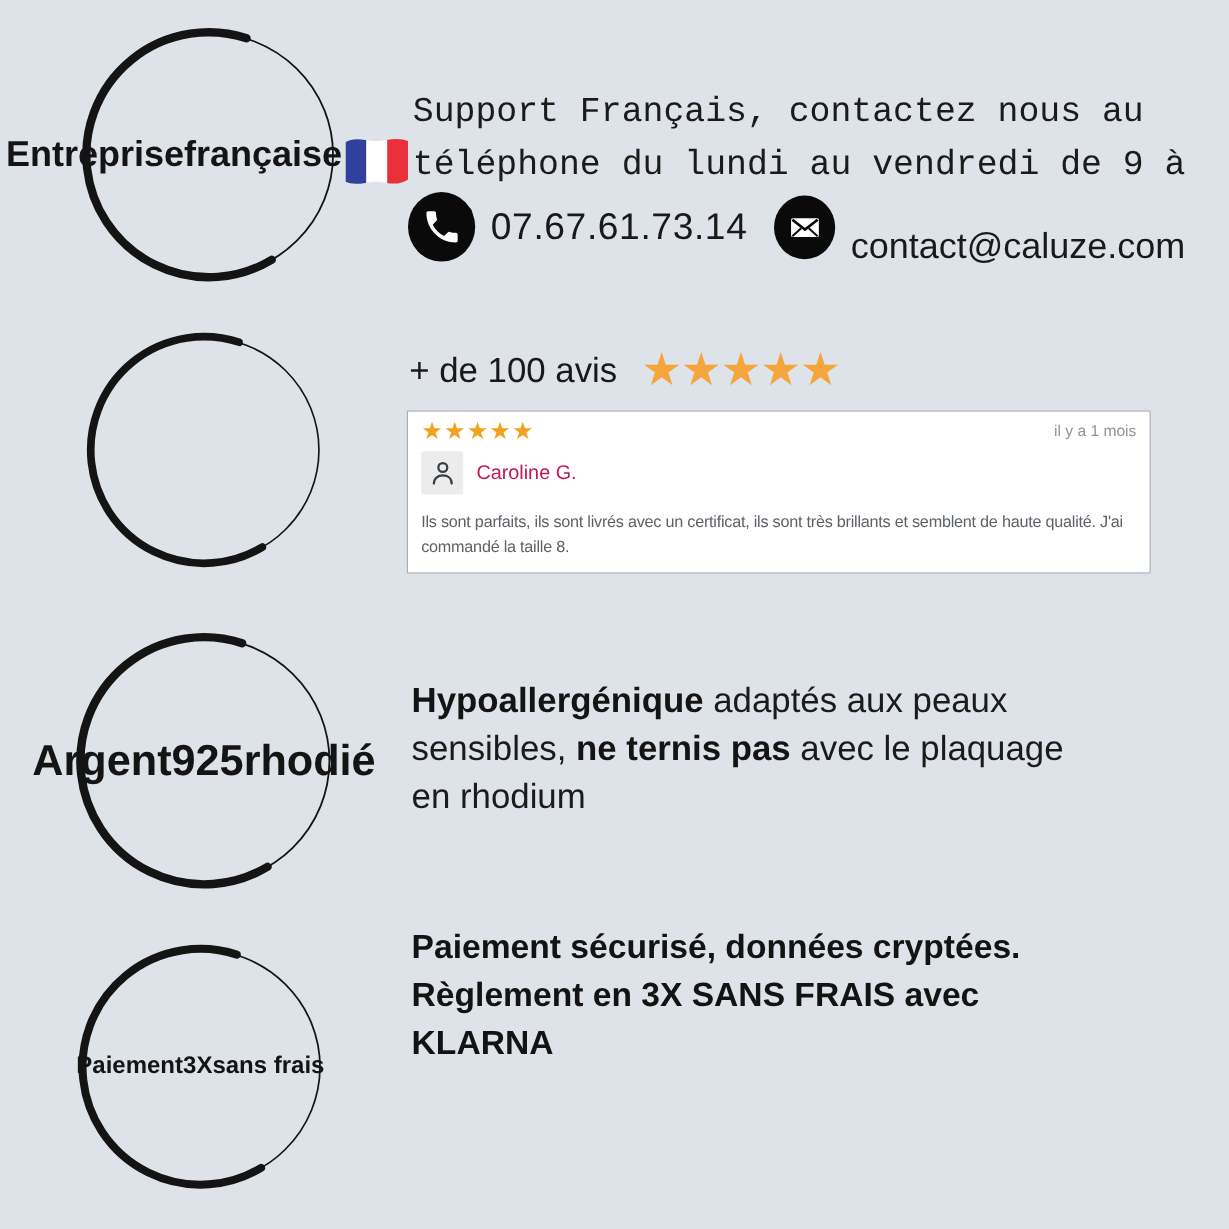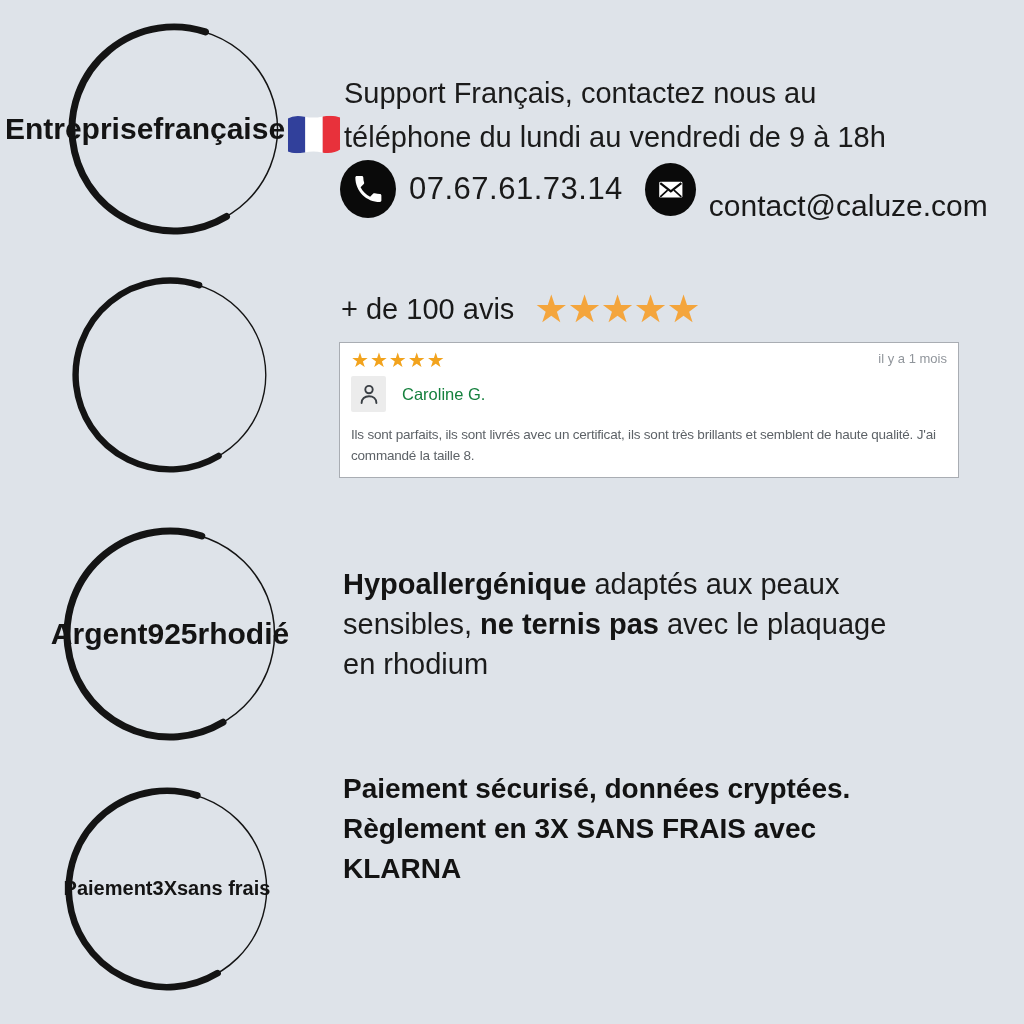--- a/index.html
+++ b/index.html
@@ -20,27 +20,27 @@
     position:relative;z-index:2;text-align:center;
     font-weight:700;line-height:1.08;color:#141414;
     display:flex;flex-direction:row;align-items:center;
   }
   .badge-line{display:block;}
   #badge-1{left:66px;top:22px;width:216px;height:214px;}
   #badge-1 .badge-label{font-size:30px;}
   #badge-2{left:68px;top:276px;width:204px;height:198px;}
   #badge-2 .badge-label{font-size:31px;}
   #badge-3{left:60px;top:526px;width:220px;height:216px;}
-  #badge-3 .badge-label{font-size:30px;}
+  #badge-3 .badge-label{font-size:36px;}
   #badge-4{left:62px;top:786px;width:210px;height:206px;}
   #badge-4 .badge-label{font-size:20px;}
   .flag{width:58px;height:44px;margin-top:12px;}
 
   
-  .support-block{position:absolute;left:344px;top:72px;font-size:29px;line-height:1.5;color:#1b1b1b;}
+  .support-block{position:absolute;left:344px;top:72px;font-size:29px;line-height:1.5;color:#1b1b1b;font-family:Liberation Mono, monospace;}
   .support-line{display:block;}
   .contact-row{position:absolute;left:340px;top:158px;height:62px;display:flex;align-items:center;}
   .icon-circle{border-radius:50%;background:#0a0a0a;display:flex;align-items:center;justify-content:center;flex:0 0 auto;}
   .icon-circle.phone{width:56px;height:58px;}
   .icon-circle.mail{width:51px;height:53px;}
   .icon-circle svg{width:62%;height:62%;}
   .phone-number{font-size:31px;margin-left:13px;margin-right:22px;letter-spacing:.5px;}
   .email-address{font-size:30px;margin-left:13px;margin-top:34px;}
 
   
@@ -50,21 +50,21 @@
   .review-card{
     position:absolute;left:339px;top:342px;width:620px;box-sizing:border-box;
     background:#ffffff;border:1.5px solid #a9adb3;padding:6px 11px 10px;
   }
   .card-top{display:flex;justify-content:space-between;align-items:flex-start;}
   .stars-sm{font-size:20px;color:#f2a31d;letter-spacing:1px;line-height:1.1;}
   .review-time{font-size:13px;color:#90959b;margin-top:2px;}
   .card-author{display:flex;align-items:center;margin-top:5px;}
   .avatar{width:35px;height:36px;background:#ececec;border-radius:2px;display:flex;align-items:center;justify-content:center;}
   .avatar svg{width:24px;height:26px;}
-  .author-name{font-size:16.5px;color:#15803d;margin-left:16px;}
+  .author-name{font-size:16.5px;color:#be185d;margin-left:11px;}
   .card-body{margin-top:13px;font-size:13.5px;letter-spacing:-0.2px;color:#5d6267;line-height:1.55;}
 
   
   .material-block{position:absolute;left:343px;top:564px;width:578px;font-size:29px;line-height:1.38;color:#1b1b1b;}
   .material-block .b{font-weight:700;color:#141414;}
 
   
   .payment-block{position:absolute;left:343px;top:769px;width:610px;font-size:28px;font-weight:700;line-height:1.43;color:#131313;}
   .payment-line{display:block;}
 </style>

